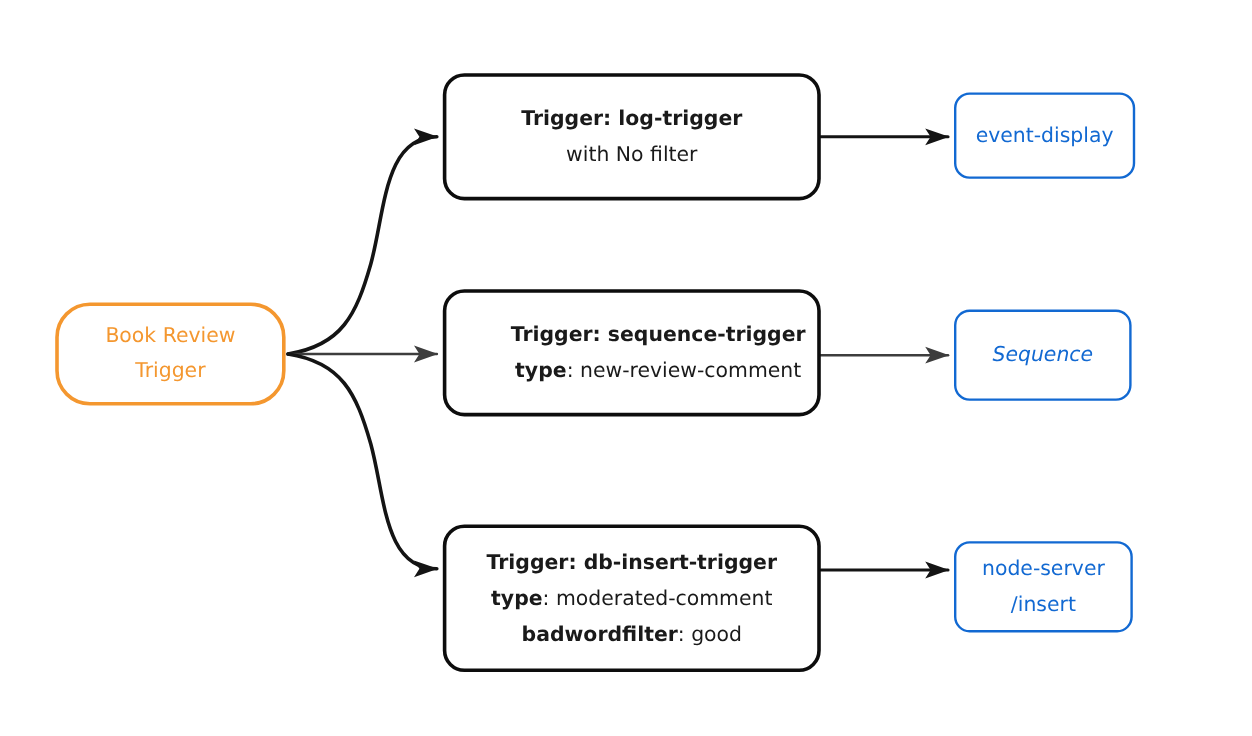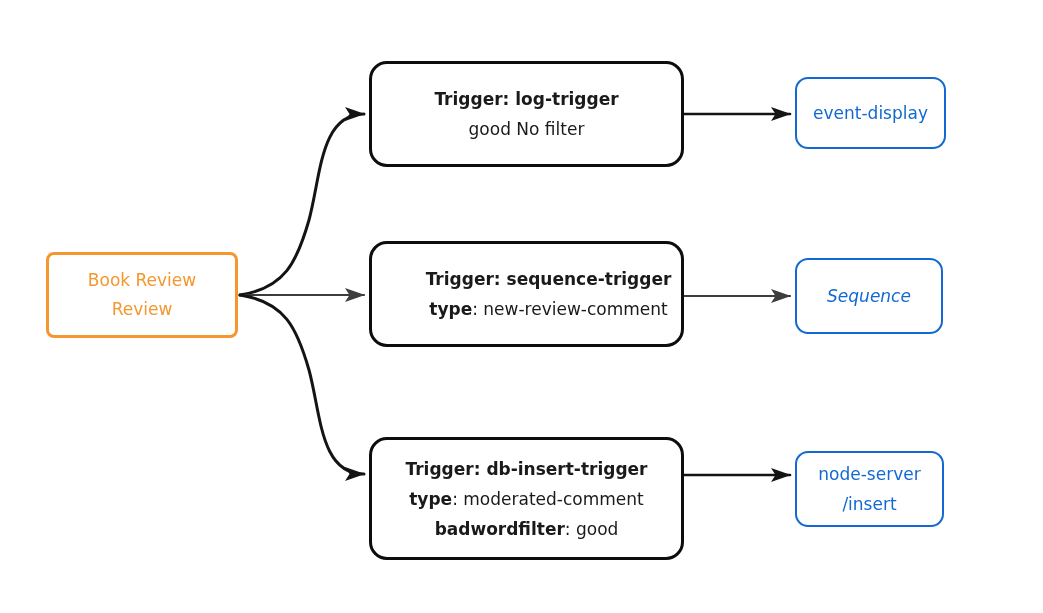--- a/index.html
+++ b/index.html
@@ -36,21 +36,21 @@
     text-align: center;
     font-size: 17px;
     line-height: 30px;
     white-space: nowrap;
   }
   .bold { font-weight: bold; }
   .alignr { }
   .broker {
     left: 46px; top: 252px; width: 192px; height: 86px;
     border: 3px solid var(--color-broker, #f4972f);
-    border-radius: 8px;
+    border-radius: 29px;
     color: var(--color-broker, #f4972f);
   }
   .broker .txt { line-height: 29px; }
   .trigger {
     border: 3px solid var(--color-trigger-border, #0d0d0d);
     border-radius: 18px;
     color: var(--color-trigger-text, #1a1a1a);
   }
   .t1 { left: 369px; top: 61px;  width: 315px; height: 106px; justify-content: center; }
   .t2 { left: 369px; top: 241px; width: 315px; height: 106px; padding-left: 44px; }
@@ -88,28 +88,28 @@
     <path d="M 684 114 L 790 114" fill="none" stroke-width="2.6" stroke-linecap="round" marker-end="url(#arrow-black)" stroke="#141414"></path>
 
     <path d="M 684 296 L 790 296" fill="none" stroke-width="2.2" stroke-linecap="round" marker-end="url(#arrow-gray)" stroke="#3d3d3d"></path>
 
     <path d="M 684 475 L 790 475" fill="none" stroke-width="2.6" stroke-linecap="round" marker-end="url(#arrow-black)" stroke="#141414"></path>
   </svg>
 
   <div class="node broker">
     <div class="txt">
       <div>Book Review</div>
-      <div>Review</div>
+      <div>Trigger</div>
     </div>
   </div>
 
   <div class="node trigger t1">
     <div class="txt">
       <div class="bold">Trigger: log-trigger</div>
-      <div>good No filter</div>
+      <div>with No filter</div>
     </div>
   </div>
 
   <div class="node trigger t2">
     <div class="txt">
       <div class="bold">Trigger: sequence-trigger</div>
       <div><span class="bold">type</span><span>: new-review-comment</span></div>
     </div>
   </div>
 

